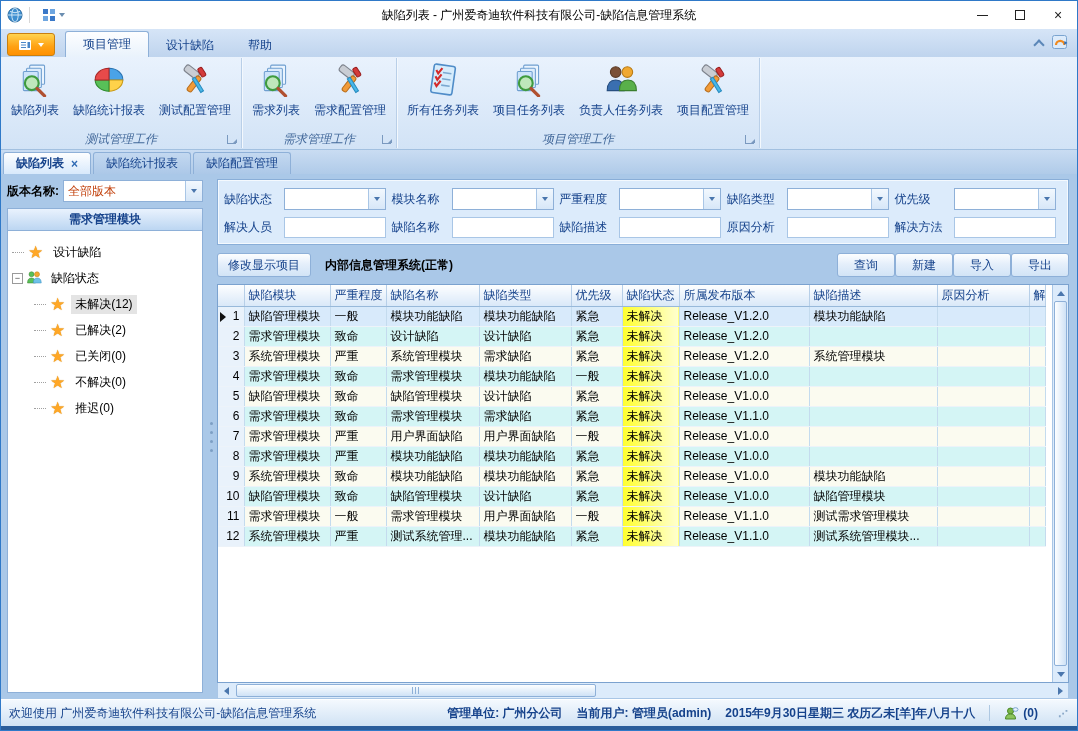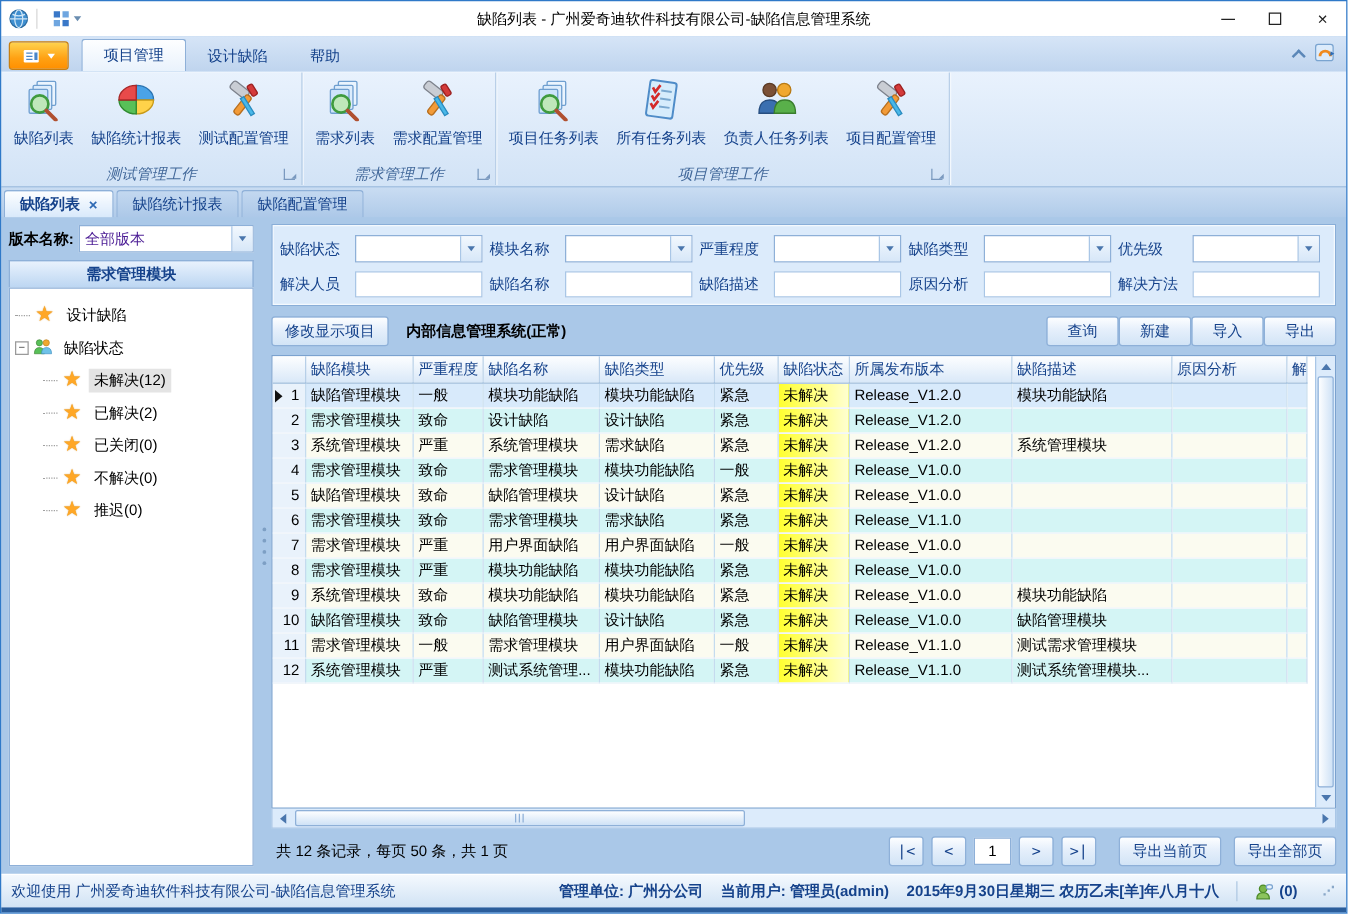--- a/index.html
+++ b/index.html
@@ -42,21 +42,21 @@
   .dtab { padding:0 12px; height:22px; line-height:21px; color:#15428b; background:linear-gradient(#c3d8f0,#acc8e8); border:1px solid #8eb0d8; border-bottom:none; border-radius:3px 3px 0 0; margin-right:2px; display:flex; align-items:center; gap:7px; cursor:default; }
   .dtab.active { background:linear-gradient(#fdfeff,#d8e9fb); font-weight:700; }
   .dtab-close { color:#2f6ab4; font-weight:700; font-size:12px; line-height:1; }
 
   
   .main { flex:1; display:flex; background:#aac8e8; overflow:hidden; }
   .sidebar { width:206px; flex:none; padding:5px 4px 6px 6px; display:flex; flex-direction:column; }
   .version-row { height:24px; display:flex; align-items:center; gap:4px; margin-bottom:5px; }
   .version-label { font-weight:700; color:#000; }
   .combo { background:#fff; border:1px solid #8eb0d8; height:22px; display:flex; align-items:center; flex:1; }
-  .combo-value { flex:1; padding:0 4px; color:#4c1d95; }
+  .combo-value { flex:1; padding:0 4px; color:#c2410c; }
   .combo-btn { width:17px; height:100%; border-left:1px solid #a9c6e6; background:linear-gradient(#f2f8fe,#d7e7f8); display:flex; align-items:center; justify-content:center; }
   .combo-btn .caret-dn { border-top-color:#4a76ad; margin:0; }
   .panel-header { height:22px; background:linear-gradient(#e9f2fd,#bcd6f2); border:1px solid #8eb0d8; border-bottom:none; display:flex; align-items:center; justify-content:center; color:#15428b; font-weight:700; }
   .tree { flex:1; background:#fff; border:1px solid #8eb0d8; padding:8px 4px; overflow:hidden; }
   .tree-item { height:26px; display:flex; align-items:center; color:#000; }
   .tree-item .dash { width:12px; border-top:1px dotted #a0a0a0; margin-right:2px; flex:none; }
   .tree-item.lvl2 { padding-left:22px; }
   .expander { width:11px; height:11px; border:1px solid #9a9a9a; background:#fff; font-size:9px; line-height:9px; text-align:center; color:#444; margin-right:2px; flex:none; }
   .t-star { color:#ffa726; font-size:17px; margin:0 6px 0 2px; text-shadow:0 0 1px #c77d00; flex:none; }
   .t-people { margin:0 4px 0 0; flex:none; display:inline-flex; }
@@ -268,41 +268,41 @@
           </div>
           <div class="rgroup-footer">
             <span>需求管理工作</span>
             <span class="launcher"></span>
           </div>
         </div>
         <div class="rgroup">
           <div class="rgroup-btns">
             <div class="rbtn">
               <span><svg viewBox="0 0 32 32">
-                  <rect x="11" y="2" width="14" height="18" rx="1" fill="#eaf4fe" stroke="#6f9fd0"></rect>
-                  <rect x="8" y="5" width="14" height="18" rx="1" fill="#dcecfc" stroke="#6f9fd0"></rect>
-                  <rect x="5" y="8" width="14" height="18" rx="1" fill="#cde4fb" stroke="#6f9fd0"></rect>
-                  <circle cx="13" cy="19" r="6.5" fill="rgba(190,232,180,0.9)" stroke="#3f9b3f" stroke-width="2"></circle>
-                  <line x1="18" y1="24" x2="25" y2="31" stroke="#b05030" stroke-width="3" stroke-linecap="round"></line>
-                </svg></span>
-              <span>项目任务列表</span>
-            </div>
-            <div class="rbtn">
-              <span><svg viewBox="0 0 32 32">
                   <g transform="rotate(8 16 16)">
                     <rect x="6" y="2" width="20" height="27" rx="2" fill="#d6ecfc" stroke="#4f8cc8" stroke-width="1.5"></rect>
                     <line x1="15" y1="9" x2="23" y2="9" stroke="#7aa8d0" stroke-width="1.5"></line>
                     <line x1="15" y1="15" x2="23" y2="15" stroke="#7aa8d0" stroke-width="1.5"></line>
                     <line x1="15" y1="21" x2="23" y2="21" stroke="#7aa8d0" stroke-width="1.5"></line>
                     <path d="M8.5 7.5 l2.2 3 3.2-5.5" stroke="#d42a2a" stroke-width="2" fill="none"></path>
                     <path d="M8.5 13.5 l2.2 3 3.2-5.5" stroke="#d42a2a" stroke-width="2" fill="none"></path>
                     <path d="M8.5 19.5 l2.2 3 3.2-5.5" stroke="#d42a2a" stroke-width="2" fill="none"></path>
                   </g>
                 </svg></span>
               <span>所有任务列表</span>
+            </div>
+            <div class="rbtn">
+              <span><svg viewBox="0 0 32 32">
+                  <rect x="11" y="2" width="14" height="18" rx="1" fill="#eaf4fe" stroke="#6f9fd0"></rect>
+                  <rect x="8" y="5" width="14" height="18" rx="1" fill="#dcecfc" stroke="#6f9fd0"></rect>
+                  <rect x="5" y="8" width="14" height="18" rx="1" fill="#cde4fb" stroke="#6f9fd0"></rect>
+                  <circle cx="13" cy="19" r="6.5" fill="rgba(190,232,180,0.9)" stroke="#3f9b3f" stroke-width="2"></circle>
+                  <line x1="18" y1="24" x2="25" y2="31" stroke="#b05030" stroke-width="3" stroke-linecap="round"></line>
+                </svg></span>
+              <span>项目任务列表</span>
             </div>
             <div class="rbtn">
               <span><svg viewBox="0 0 32 32">
                   <circle cx="11" cy="8.5" r="5" fill="#7b5036" stroke="#5a3a24"></circle>
                   <path d="M3 26 q0-10 8-10 q8 0 8 10 z" fill="#3a6fb0" stroke="#274e80"></path>
                   <circle cx="22" cy="8.5" r="5" fill="#f0a830" stroke="#b87a14"></circle>
                   <path d="M14.5 26 q0-10 8-10 q8 0 8 10 z" fill="#59b04a" stroke="#3a7e2e"></path>
                 </svg></span>
               <span>负责人任务列表</span>
             </div>
@@ -711,34 +711,20 @@
               <i></i>
               <i></i>
               <i></i>
             </div>
         </div>
         <span class="harrow">
             <i class="tri-rt"></i>
           </span>
       </div>
 
-      <div class="pager-row">
-        <span class="pager-summary">共 12 条记录，每页 50 条，共 1 页</span>
-        <div class="pager-nav">
-          <button class="btn">|&lt;</button>
-          <button class="btn">&lt;</button>
-          <input class="page-input" value="1" style="">
-          <button class="btn">&gt;</button>
-          <button class="btn">&gt;|</button>
-        </div>
-        <div class="pager-export" id="pager-export">
-            <button class="btn">导出当前页</button>
-            <button class="btn">导出全部页</button>
-          </div>
-      </div>
 
     </div>
   </div>
 
   <div class="statusbar">
     <span>欢迎使用 广州爱奇迪软件科技有限公司-缺陷信息管理系统</span>
     <div class="sb-right">
       <span>管理单位: 广州分公司</span>
       <span>当前用户: 管理员(admin)</span>
       <span>2015年9月30日星期三 农历乙未[羊]年八月十八</span>

